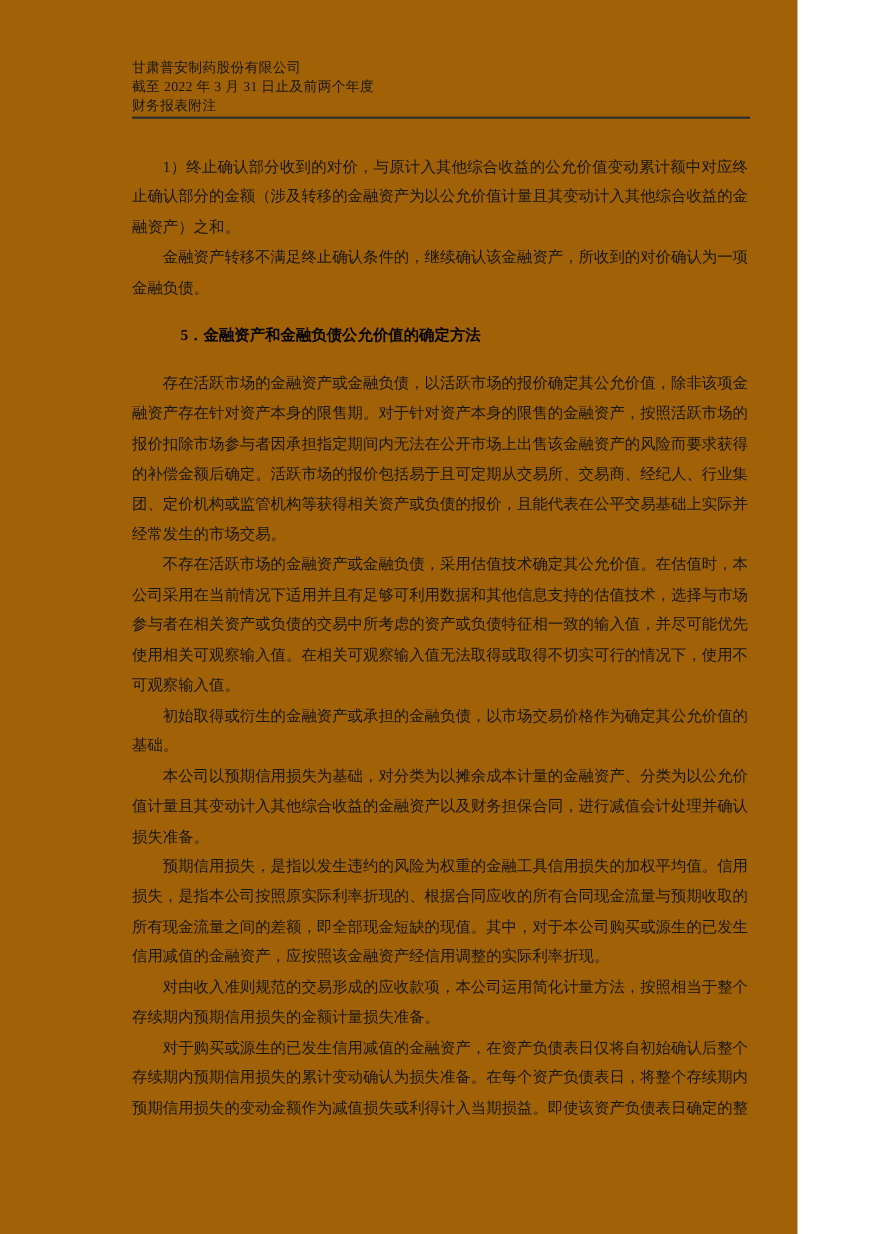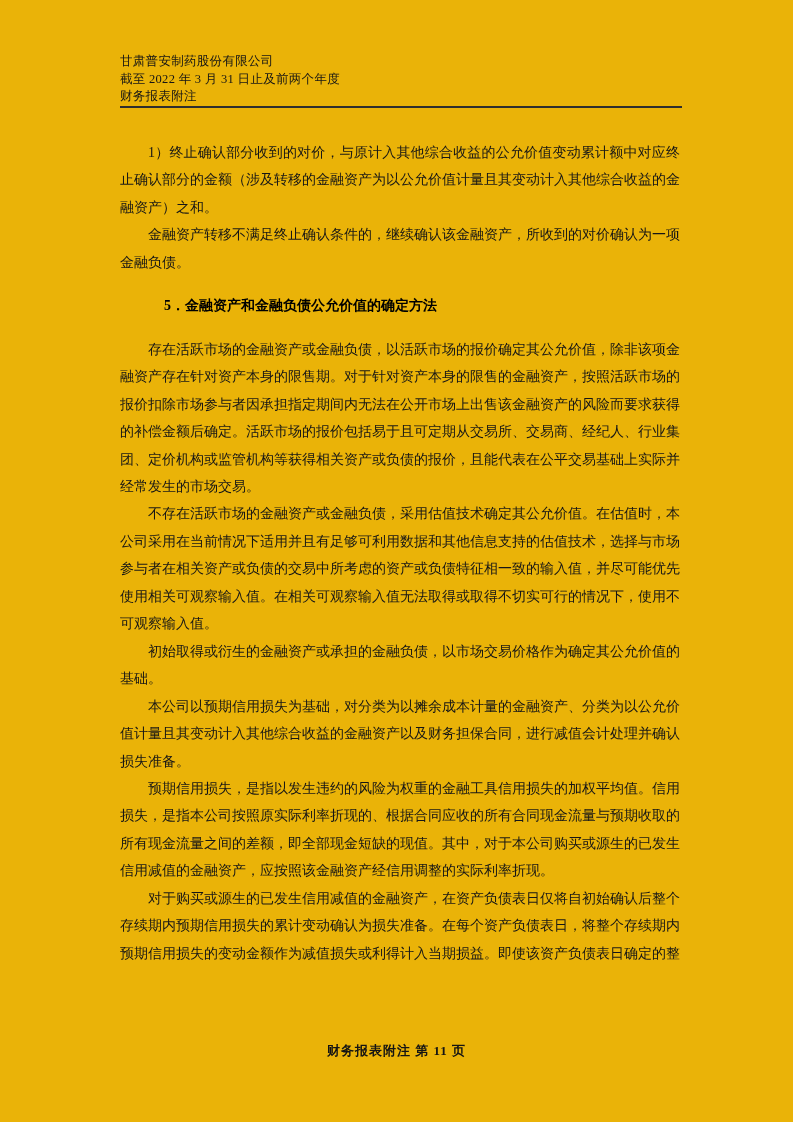--- a/index.html
+++ b/index.html
@@ -11,23 +11,23 @@
     width: 793px;
     height: 1122px;
     font-family: "Liberation Serif", "DejaVu Serif", serif;
     color: #1b1b1b;
     position: relative;
     overflow: hidden;
   }
   .page {
     position: absolute;
     left: 0; top: 0;
-    width: 793px;
+    width: 725px;
     height: 1122px;
-    background: #eab308;
+    background: #a16207;
   }
   .doc-header {
     position: absolute;
     left: 120px;
     top: 53px;
     width: 562px;
     font-size: 12.5px;
     line-height: 17.5px;
     color: #151515;
     letter-spacing: 0.3px;
@@ -96,20 +96,18 @@
 
   <div class="doc-body">
     <p class="para">1）终止确认部分收到的对价，与原计入其他综合收益的公允价值变动累计额中对应终止确认部分的金额（涉及转移的金融资产为以公允价值计量且其变动计入其他综合收益的金融资产）之和。</p>
     <p class="para">金融资产转移不满足终止确认条件的，继续确认该金融资产，所收到的对价确认为一项金融负债。</p>
     <h3 class="heading">5．金融资产和金融负债公允价值的确定方法</h3>
     <p class="para">存在活跃市场的金融资产或金融负债，以活跃市场的报价确定其公允价值，除非该项金融资产存在针对资产本身的限售期。对于针对资产本身的限售的金融资产，按照活跃市场的报价扣除市场参与者因承担指定期间内无法在公开市场上出售该金融资产的风险而要求获得的补偿金额后确定。活跃市场的报价包括易于且可定期从交易所、交易商、经纪人、行业集团、定价机构或监管机构等获得相关资产或负债的报价，且能代表在公平交易基础上实际并经常发生的市场交易。</p>
     <p class="para">不存在活跃市场的金融资产或金融负债，采用估值技术确定其公允价值。在估值时，本公司采用在当前情况下适用并且有足够可利用数据和其他信息支持的估值技术，选择与市场参与者在相关资产或负债的交易中所考虑的资产或负债特征相一致的输入值，并尽可能优先使用相关可观察输入值。在相关可观察输入值无法取得或取得不切实可行的情况下，使用不可观察输入值。</p>
     <p class="para">初始取得或衍生的金融资产或承担的金融负债，以市场交易价格作为确定其公允价值的基础。</p>
     <p class="para">本公司以预期信用损失为基础，对分类为以摊余成本计量的金融资产、分类为以公允价值计量且其变动计入其他综合收益的金融资产以及财务担保合同，进行减值会计处理并确认损失准备。</p>
     <p class="para">预期信用损失，是指以发生违约的风险为权重的金融工具信用损失的加权平均值。信用损失，是指本公司按照原实际利率折现的、根据合同应收的所有合同现金流量与预期收取的所有现金流量之间的差额，即全部现金短缺的现值。其中，对于本公司购买或源生的已发生信用减值的金融资产，应按照该金融资产经信用调整的实际利率折现。</p>
+    <p class="para">对由收入准则规范的交易形成的应收款项，本公司运用简化计量方法，按照相当于整个存续期内预期信用损失的金额计量损失准备。</p>
     <p class="para">对于购买或源生的已发生信用减值的金融资产，在资产负债表日仅将自初始确认后整个存续期内预期信用损失的累计变动确认为损失准备。在每个资产负债表日，将整个存续期内预期信用损失的变动金额作为减值损失或利得计入当期损益。即使该资产负债表日确定的整</p>
   </div>
 
-  <div class="doc-footer">
-    <span>财务报表附注 第 11 页</span>
-  </div>
 
 </div>
 
 </body></html>

